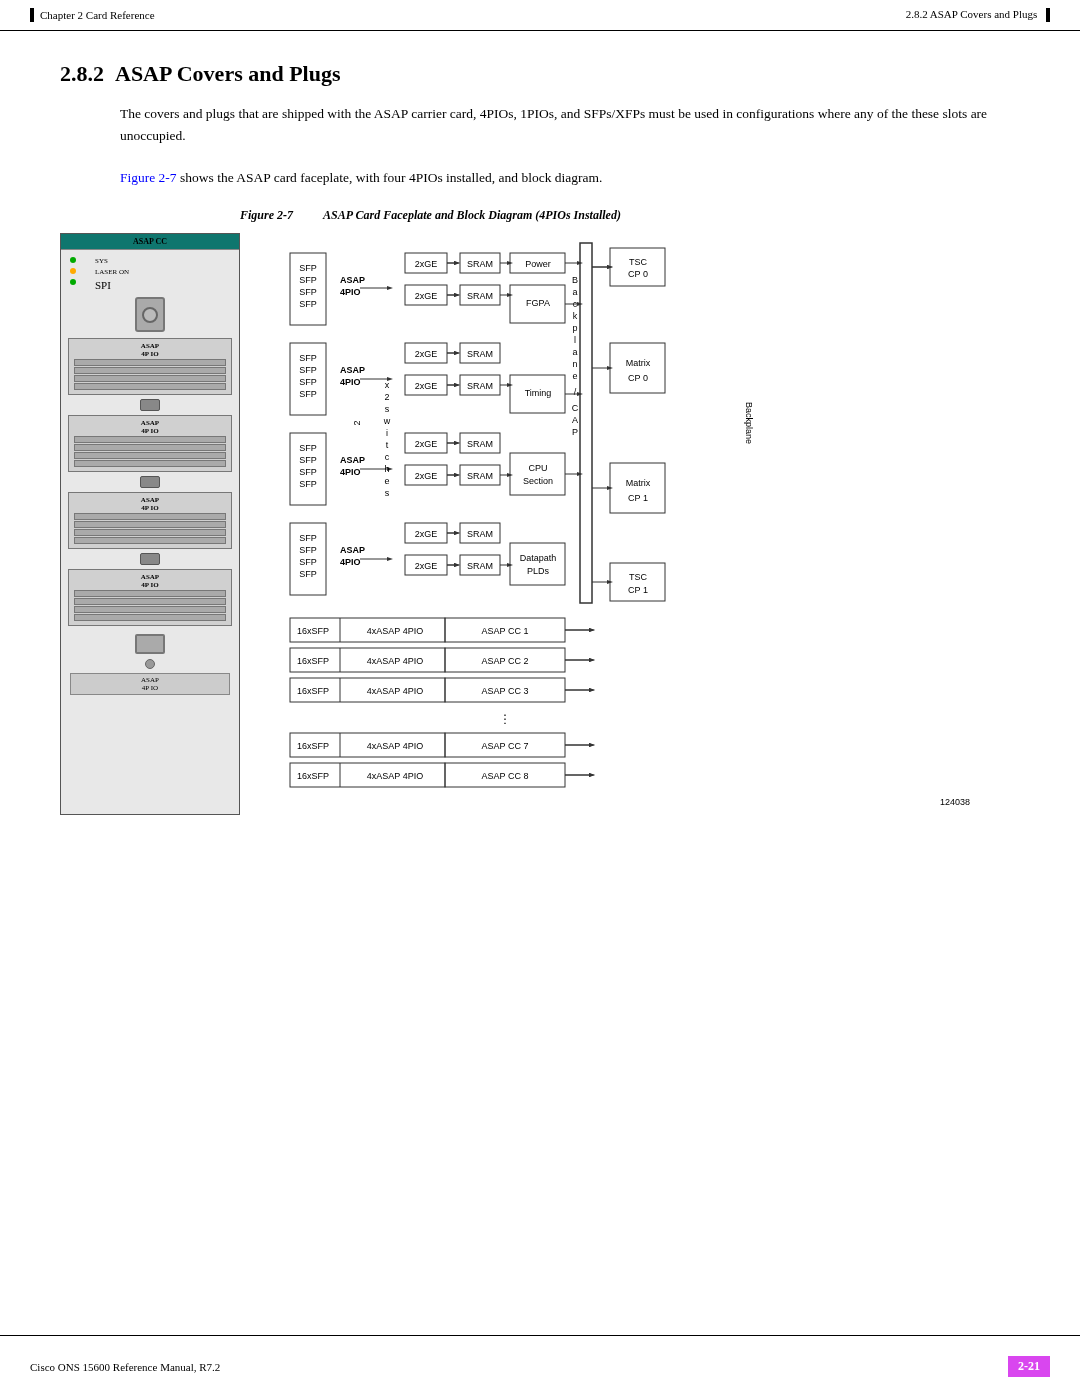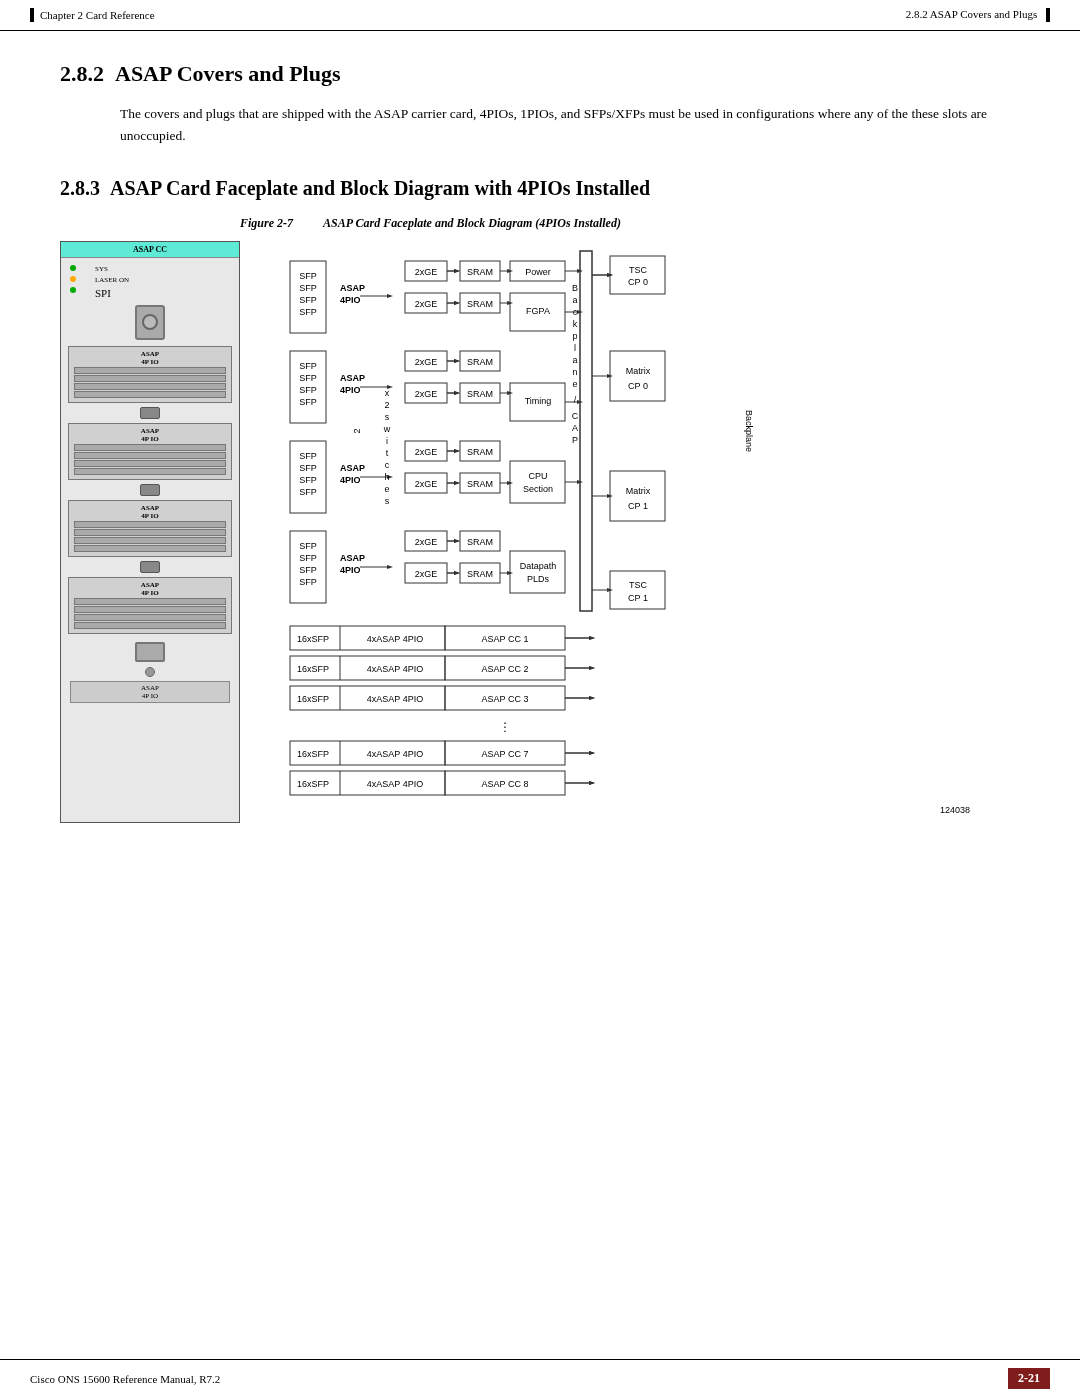--- a/index.html
+++ b/index.html
@@ -25,26 +25,26 @@
     .top-bar-left { display: flex; align-items: center; gap: 6px; justify-content: flex-end; }
     .top-bar-left .bar-accent { width: 4px; height: 14px; background: #000; display: inline-block; }
 
     
     .bottom-bar {
       position: absolute;
       bottom: 0; left: 0; right: 0;
       display: flex;
       justify-content: space-between;
       align-items: center;
-      padding: 8px 30px;
+      padding: 20px 30px;
       border-top: 1px solid #000;
       font-size: 11px;
     }
     .page-num-box {
-      background: #7f1d1d;
+      background: #d946ef;
       color: #fff;
       padding: 3px 10px;
       font-size: 12px;
       font-weight: bold;
     }
 
     
     .main-content {
       padding: 20px 60px 60px 60px;
     }
@@ -119,21 +119,21 @@
     .fp-body {
       padding: 4px;
     }
 
     
     .fp-top-label {
       font-size: 8px;
       text-align: center;
       font-weight: bold;
       padding: 3px;
-      background: #5eead4;
+      background: #0f766e;
       border-bottom: 1px solid #888;
     }
     .fp-led-row {
       display: flex;
       gap: 19px;
       margin: 3px 5px;
       font-size: 7px;
     }
     .fp-led {
       width: 6px;
@@ -193,24 +193,24 @@
   </div>
 </div>
 
 <div class="main-content">
 
   <h2 class="section-heading-1">
     <span>2.8.2</span>&nbsp;&nbsp;<span>ASAP Covers and Plugs</span>
   </h2>
   <p class="body-text">The covers and plugs that are shipped with the ASAP carrier card, 4PIOs, 1PIOs, and SFPs/XFPs must be used in configurations where any of the these slots are unoccupied.</p>
 
-  <h2 class="section-heading-2">
-    <span>2.8.3</span>&nbsp;&nbsp;<span>ASAP Card Faceplate and Block Diagram with 4PIOs Installed</span>
-  </h2>
-
+
+  <p class="body-text">
+    <a class="fig-link" href="#fig27">Figure 2-7</a><span> shows the ASAP card faceplate, with four 4PIOs installed, and block diagram.</span>
+  </p>
 
   <div class="figure-caption">
     <span class="fig-num">Figure 2-7</span>
     <span class="fig-title">ASAP Card Faceplate and Block Diagram (4PIOs Installed)</span>
   </div>
 
   <div class="figure-container" id="fig27">
 
     <div class="faceplate">
       <div class="fp-top-label">ASAP CC</div>

